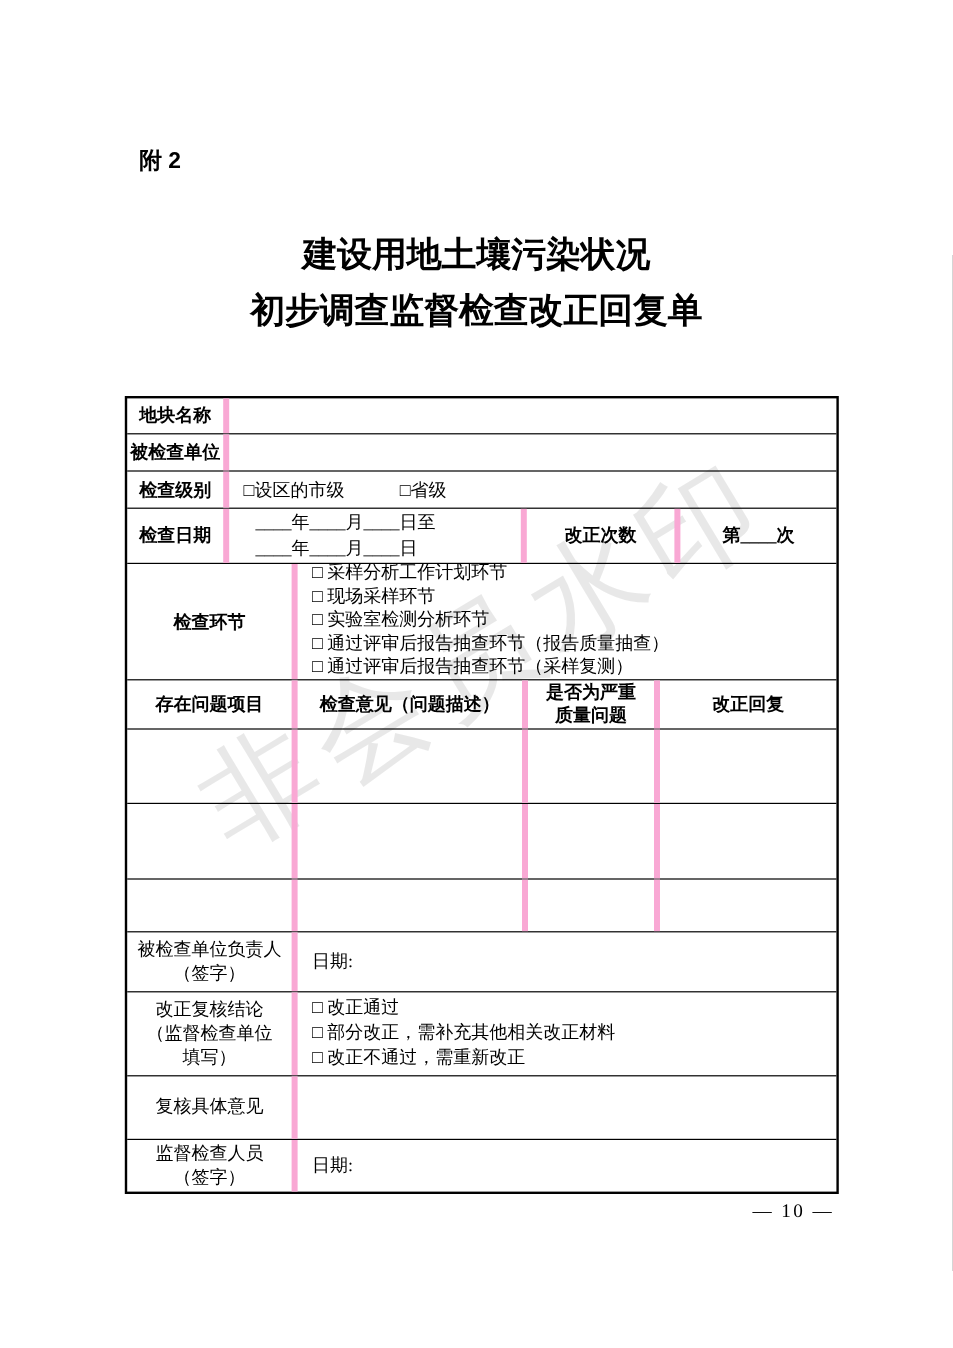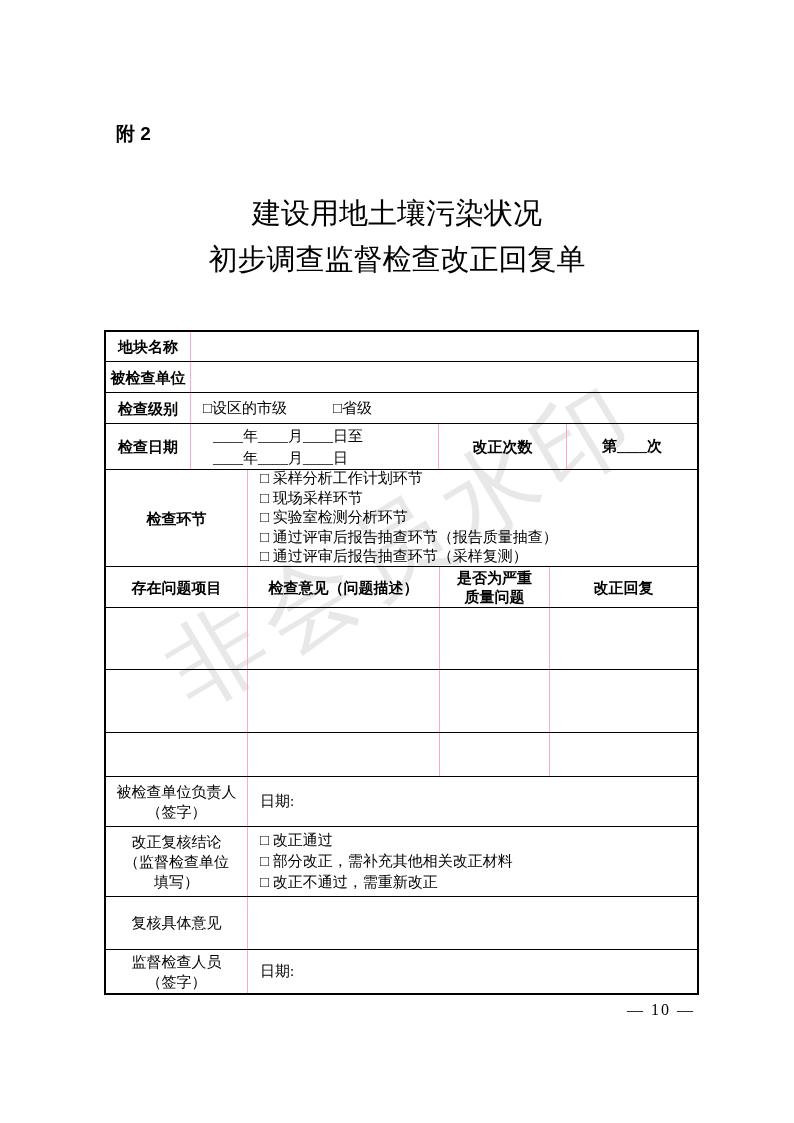--- a/index.html
+++ b/index.html
@@ -15,32 +15,32 @@
     font-size:96px; letter-spacing:10px; white-space:nowrap;
     color:rgba(0,0,0,0.09); z-index:0; user-select:none;
   }
   .attachment {
     position:absolute; left:116px; top:121px;
     font-family:"Liberation Sans","DejaVu Sans",sans-serif;
     font-weight:700; font-size:19px; z-index:2;
   }
   .title {
     position:absolute; top:190px; left:0; width:100%;
-    text-align:center; font-weight:400; font-size:29px; line-height:46px;
+    text-align:center; font-weight:700; font-size:29px; line-height:46px;
     font-family:"Liberation Serif","DejaVu Serif",serif; z-index:2;
   }
   .ftable {
     position:absolute; left:104px; top:330px; width:595px; height:665px;
     border:2px solid #000; box-sizing:border-box; z-index:1;
     font-size:15px;
   }
   .frow { display:flex; box-sizing:border-box; border-bottom:1px solid #000; width:100%; }
   .frow.last { border-bottom:none; }
   .fcell {
-    box-sizing:border-box; border-right:1px solid #f9a8d4;
+    box-sizing:border-box; border-right:5px solid #f9a8d4;
     display:flex; align-items:center; overflow:hidden;
   }
   .fcell.end { border-right:none; flex:1; }
   .lbl {
     flex-direction:column; justify-content:center; text-align:center;
     font-family:"Liberation Sans","DejaVu Sans",sans-serif; font-weight:700;
     line-height:19px;
   }
   .lbl-serif {
     flex-direction:column; justify-content:center; text-align:center;

